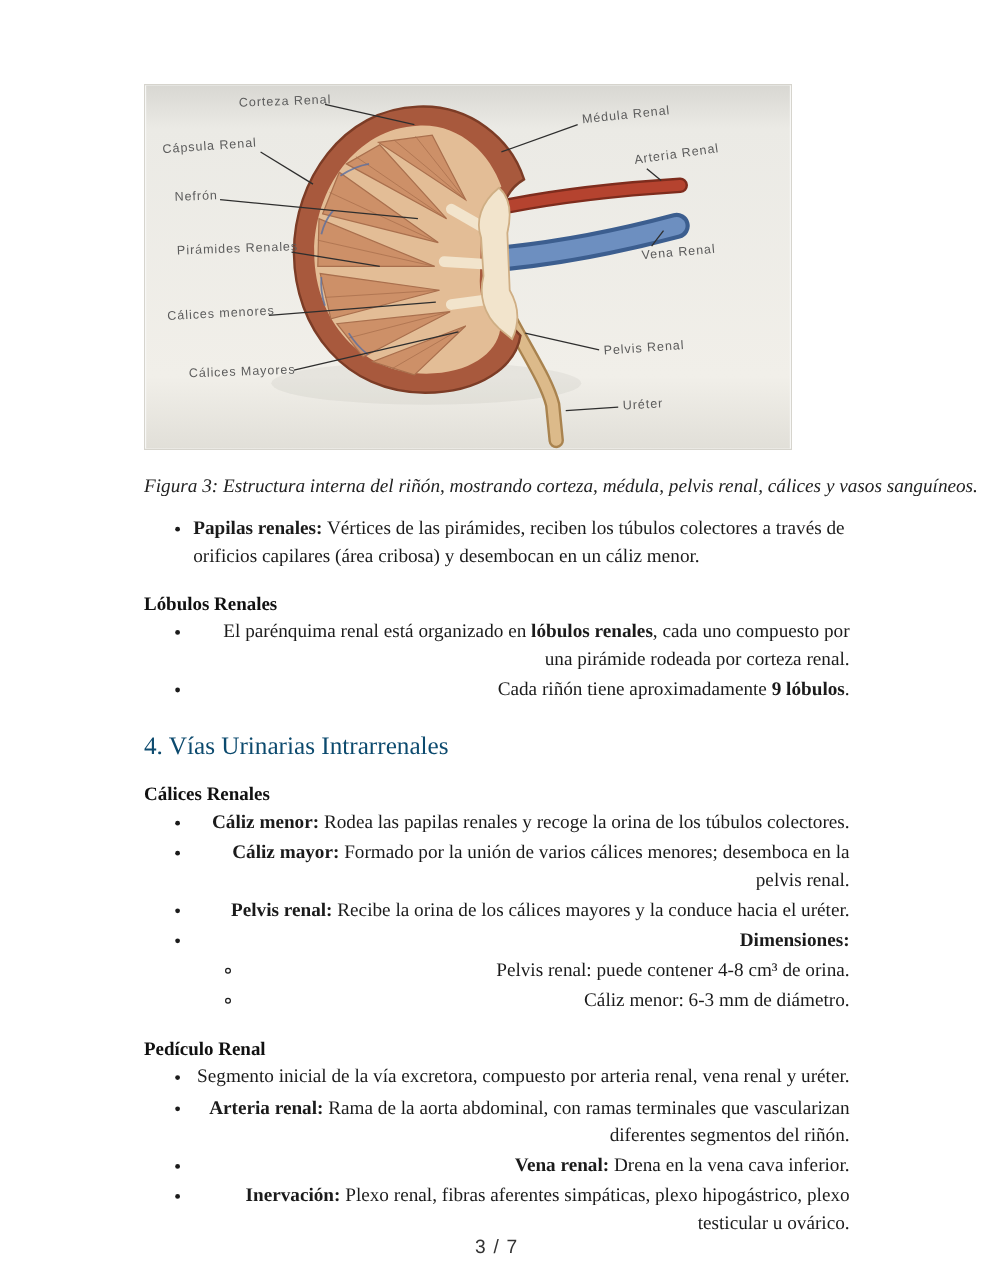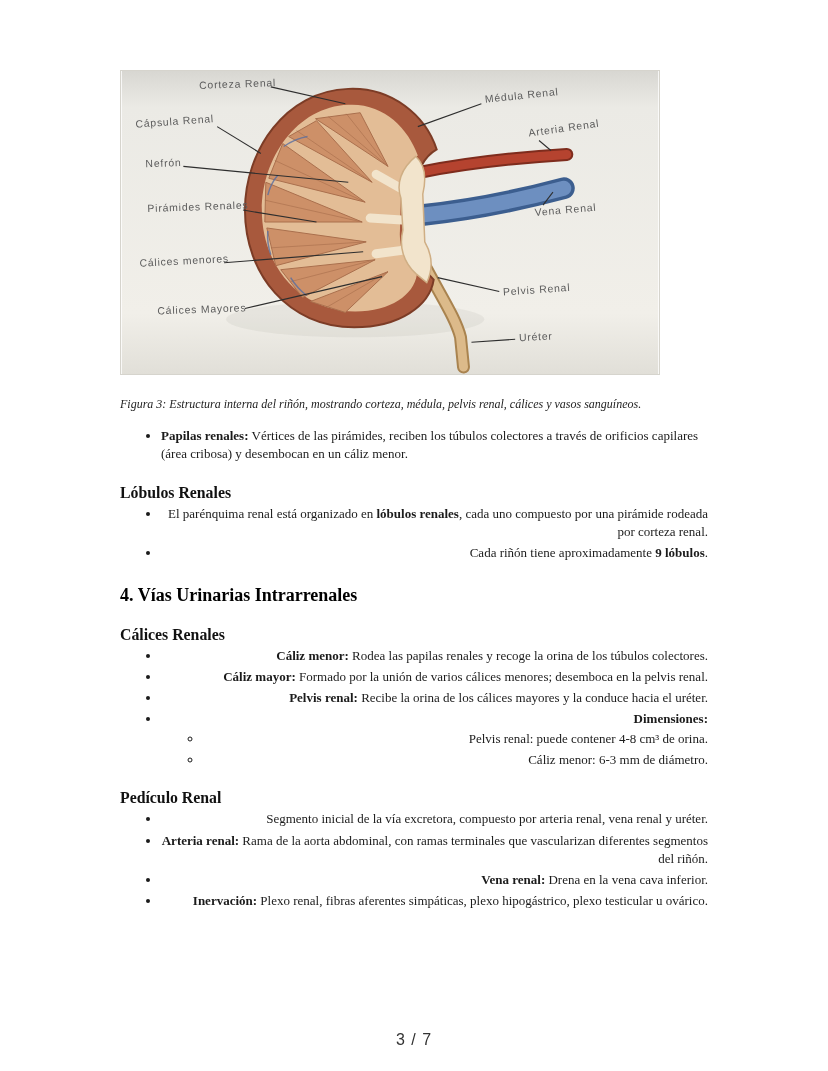--- a/index.html
+++ b/index.html
@@ -18,45 +18,45 @@
 
   .figure-photo {
     width: 540px;
     height: 305px;
     display: block;
     border: 1px solid #d6d4cd;
   }
   .figure-caption {
     margin-top: 22px;
     font-style: italic;
-    font-size: 12px;
+    font-size: 16px;
     color: #222222;
     white-space: nowrap;
   }
 
   ul.bullets {
     margin: 15px 0 0 0;
     padding-left: 41px;
     list-style-type: disc;
   }
   ul.bullets.tight { margin-top: 3px; text-align: right; }
   ul.bullets li {
-    font-size: 13px;
+    font-size: 16px;
     line-height: 1.42;
     margin-bottom: 2.5px;
   }
   ul.sub {
     list-style-type: circle;
     padding-left: 42px;
     margin: 2px 0 0 0;
   }
   h2.section-title {
-    font-size: 18px;
-    font-weight: bold;
-    color: #000000;
+    font-size: 21px;
+    font-weight: normal;
+    color: #0c4a6e;
     margin: 22px 0 4px 0;
   }
   h3.sub-title {
     font-size: 15.8px;
     font-weight: bold;
     color: #111111;
     margin: 20px 0 2px 0;
   }
   .footer {
     position: absolute;

